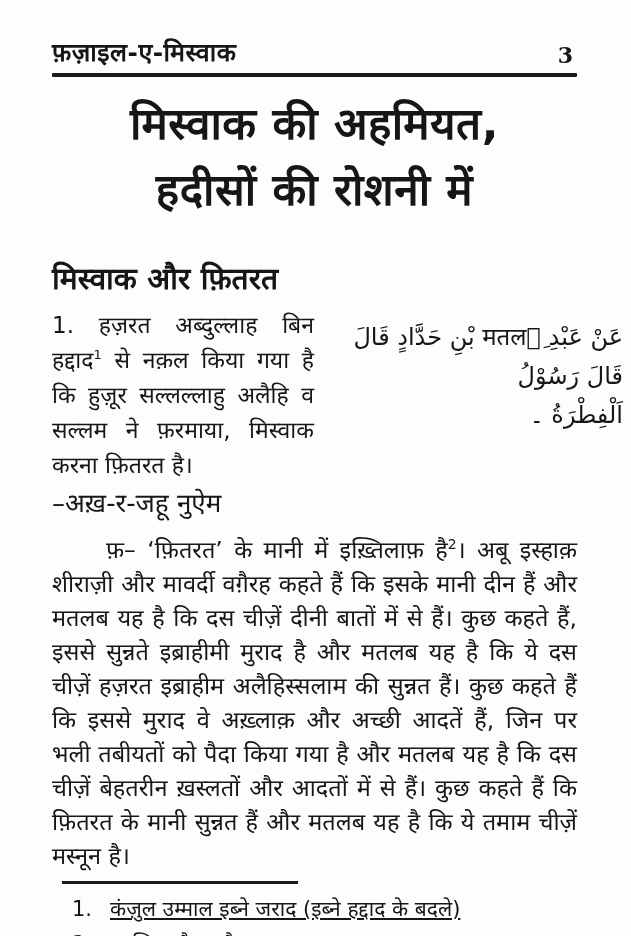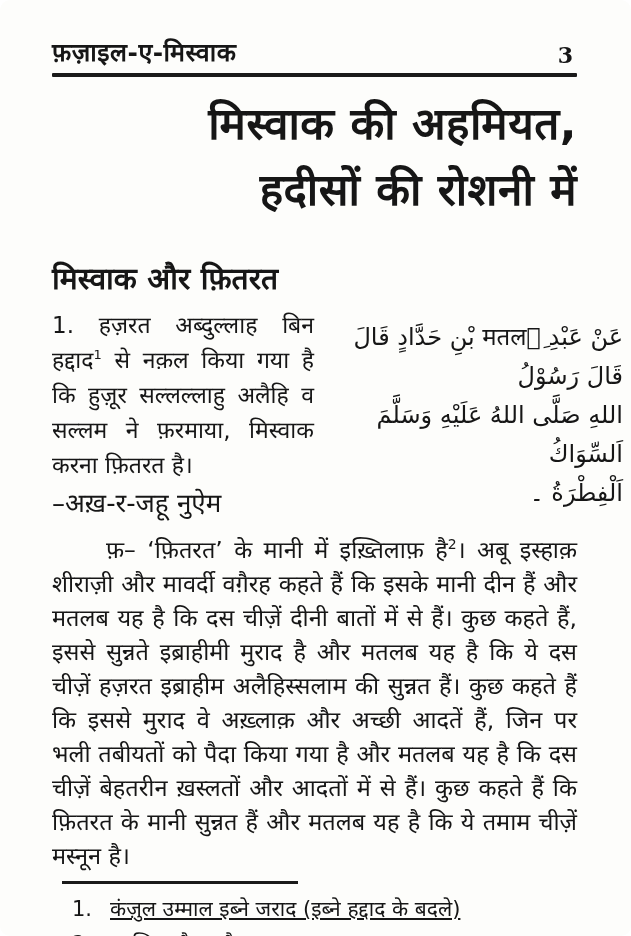--- a/index.html
+++ b/index.html
@@ -21,21 +21,21 @@
   
   .header {
     display: flex; justify-content: space-between; align-items: flex-end;
   }
   .book-title { font-size: 25px; font-weight: bold; letter-spacing: 0.5px; }
   .page-num { font-family: "DejaVu Serif", serif; font-size: 22px; font-weight: bold; padding-right: 4px; }
   .header-rule { height: 4px; background: #1a1a1a; margin-top: 5px; border-radius: 1px; }
 
   
   .main-title {
-    text-align: right;
+    text-align: center;
     font-size: 44px;
     font-weight: bold;
     line-height: 1.5;
     margin-top: 14px;
     letter-spacing: 0.5px;
   }
 
   
   .section-heading {
     font-size: 30px;
@@ -108,21 +108,20 @@
 
   <div class="section-heading">मिस्वाक और फ़ितरत</div>
 
   <div class="hadith-row">
     <div class="hadith-left">
       <span>1. हज़रत अब्दुल्लाह बिन हद्दाद</span><sup>1</sup><span> से नक़ल किया गया है कि हुज़ूर सल्लल्लाहु अलैहि व सल्लम ने फ़रमाया, मिस्वाक करना फ़ितरत है।</span>
       <div class="attribution">–अख़-र-जहू नुऐम</div>
     </div>
     <div class="hadith-right">
       <div>عَنْ عَبْدِ मतलबِ بْنِ حَدَّادٍ قَالَ قَالَ رَسُوْلُ</div>
-      <div>اللهِ صَلَّى اللهُ عَلَيْهِ وَسَلَّمَ اَلسِّوَاكُ</div>
       <div class="arabic-last-row">
         <span>اَلْفِطْرَةُ ۔</span>
       </div>
     </div>
   </div>
 
   <div class="commentary">
     <span>फ़– ‘फ़ितरत’ के मानी में इख़्तिलाफ़ है</span><sup>2</sup><span>। अबू इस्हाक़ शीराज़ी और मावर्दी वग़ैरह कहते हैं कि इसके मानी दीन हैं और मतलब यह है कि दस चीज़ें दीनी बातों में से हैं। कुछ कहते हैं, इससे सुन्नते इब्राहीमी मुराद है और मतलब यह है कि ये दस चीज़ें हज़रत इब्राहीम अलैहिस्सलाम की सुन्नत हैं। कुछ कहते हैं कि इससे मुराद वे अख़्लाक़ और अच्छी आदतें हैं, जिन पर भली तबीयतों को पैदा किया गया है और मतलब यह है कि दस चीज़ें बेहतरीन ख़स्लतों और आदतों में से हैं। कुछ कहते हैं कि फ़ितरत के मानी सुन्नत हैं और मतलब यह है कि ये तमाम चीज़ें मस्नून है।</span>
   </div>
 

